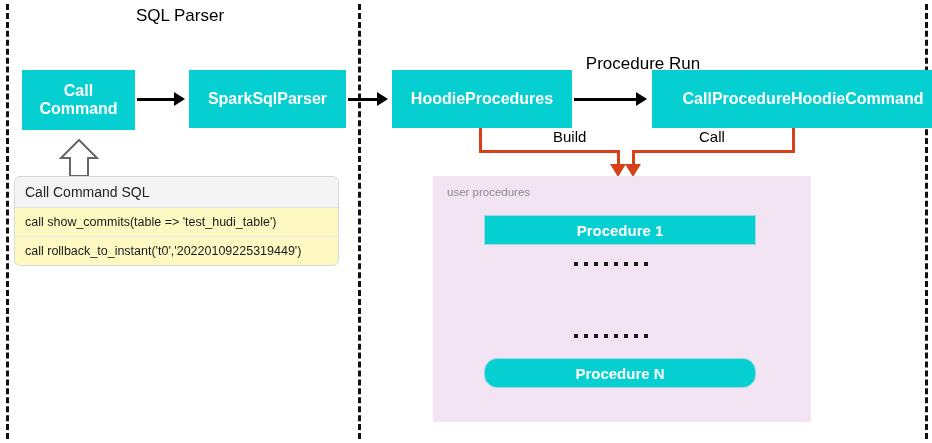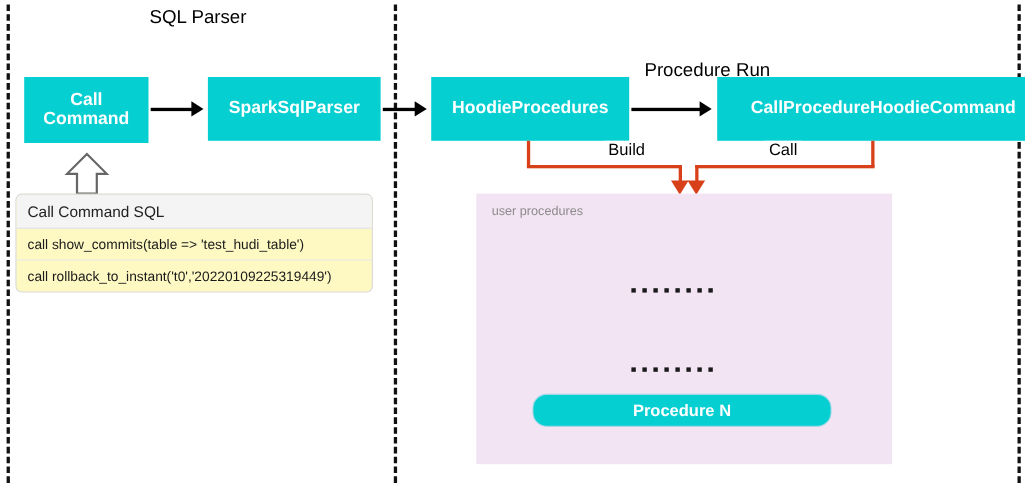--- a/index.html
+++ b/index.html
@@ -257,20 +257,21 @@
   <div class="orange-h" id="call-h"></div>
   <div class="orange-v" id="call-v-down"></div>
   <div class="orange-head" id="call-head"></div>
 
   <div class="edge-label" id="label-build">Build</div>
   <div class="edge-label" id="label-call">Call</div>
 
   <div id="procedures-panel">
     <div id="procedures-panel-label">user procedures</div>
 
+    <div class="proc-box" id="proc-1">Procedure 1</div>
 
     <div class="dots" id="dots-1">
       <span></span>
         <span></span>
         <span></span>
         <span></span>
       <span></span>
         <span></span>
         <span></span>
         <span></span>

